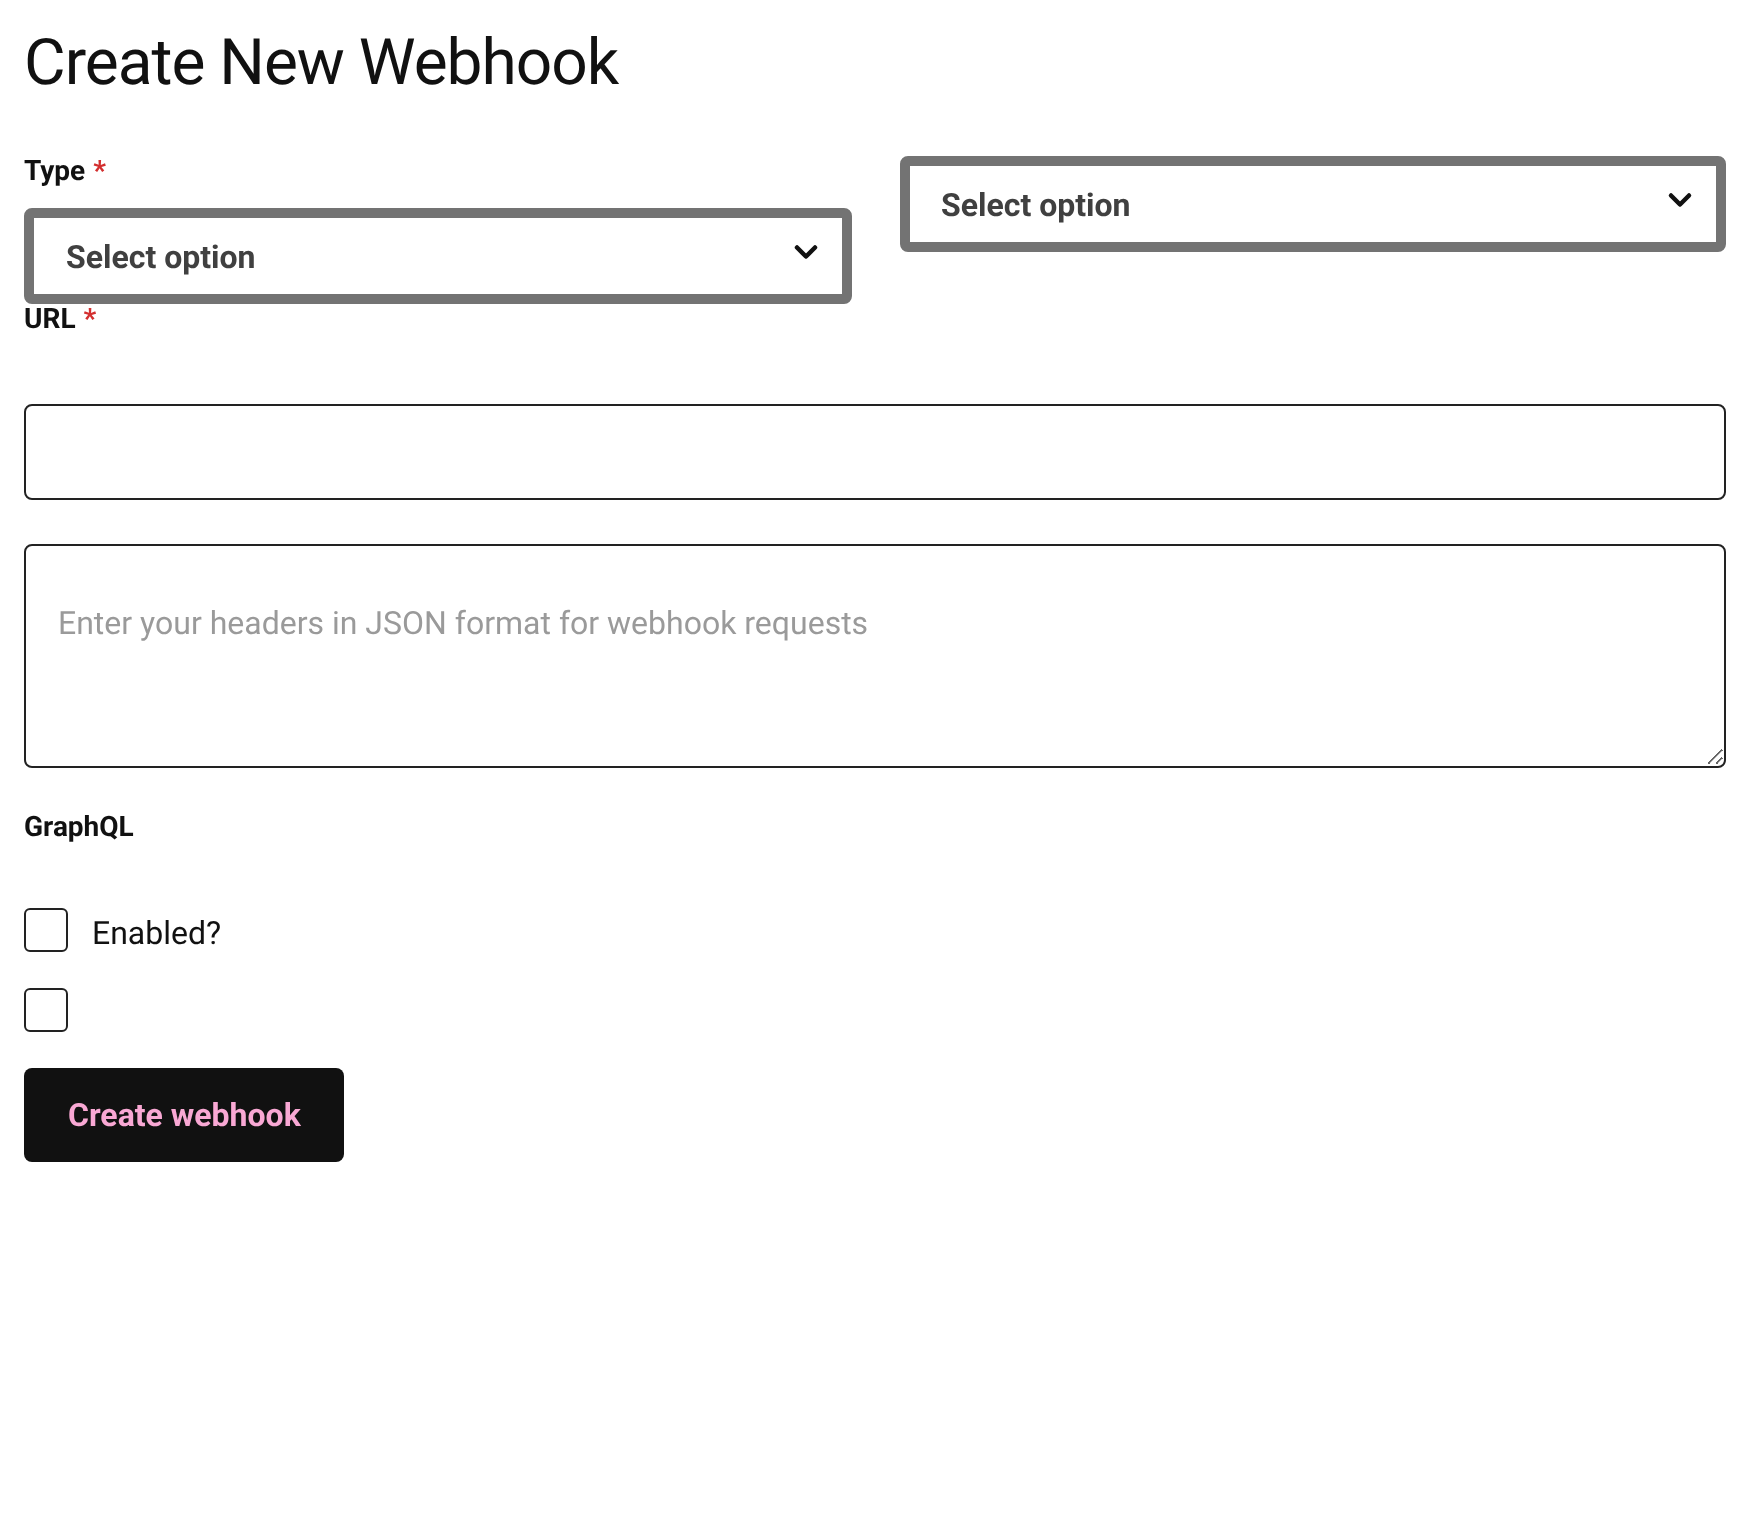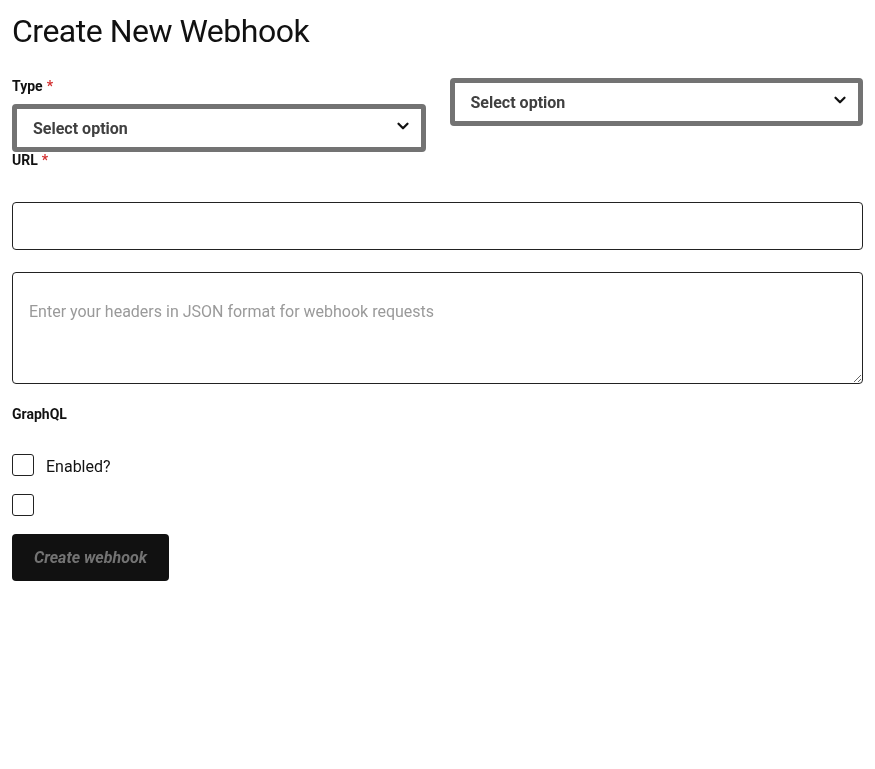--- a/index.html
+++ b/index.html
@@ -117,29 +117,28 @@
       cursor: pointer;
       flex-shrink: 0;
     }
     .checkbox-label {
       font-size: 16px;
       color: #111111;
       cursor: pointer;
     }
     .submit-button {
       background: #111111;
-      color: #737373;
+      color: #f9a8d4;
       border: none;
       border-radius: 4px;
       padding: 14px 22px;
       font-size: 16px;
       font-weight: 700;
       cursor: pointer;
       font-family: inherit;
-      font-style: italic;
     }
   </style>
 </head>
 <body>
 
 
 
 <h1 class="page-title">Create New Webhook</h1>
 
 <div class="form-row">

